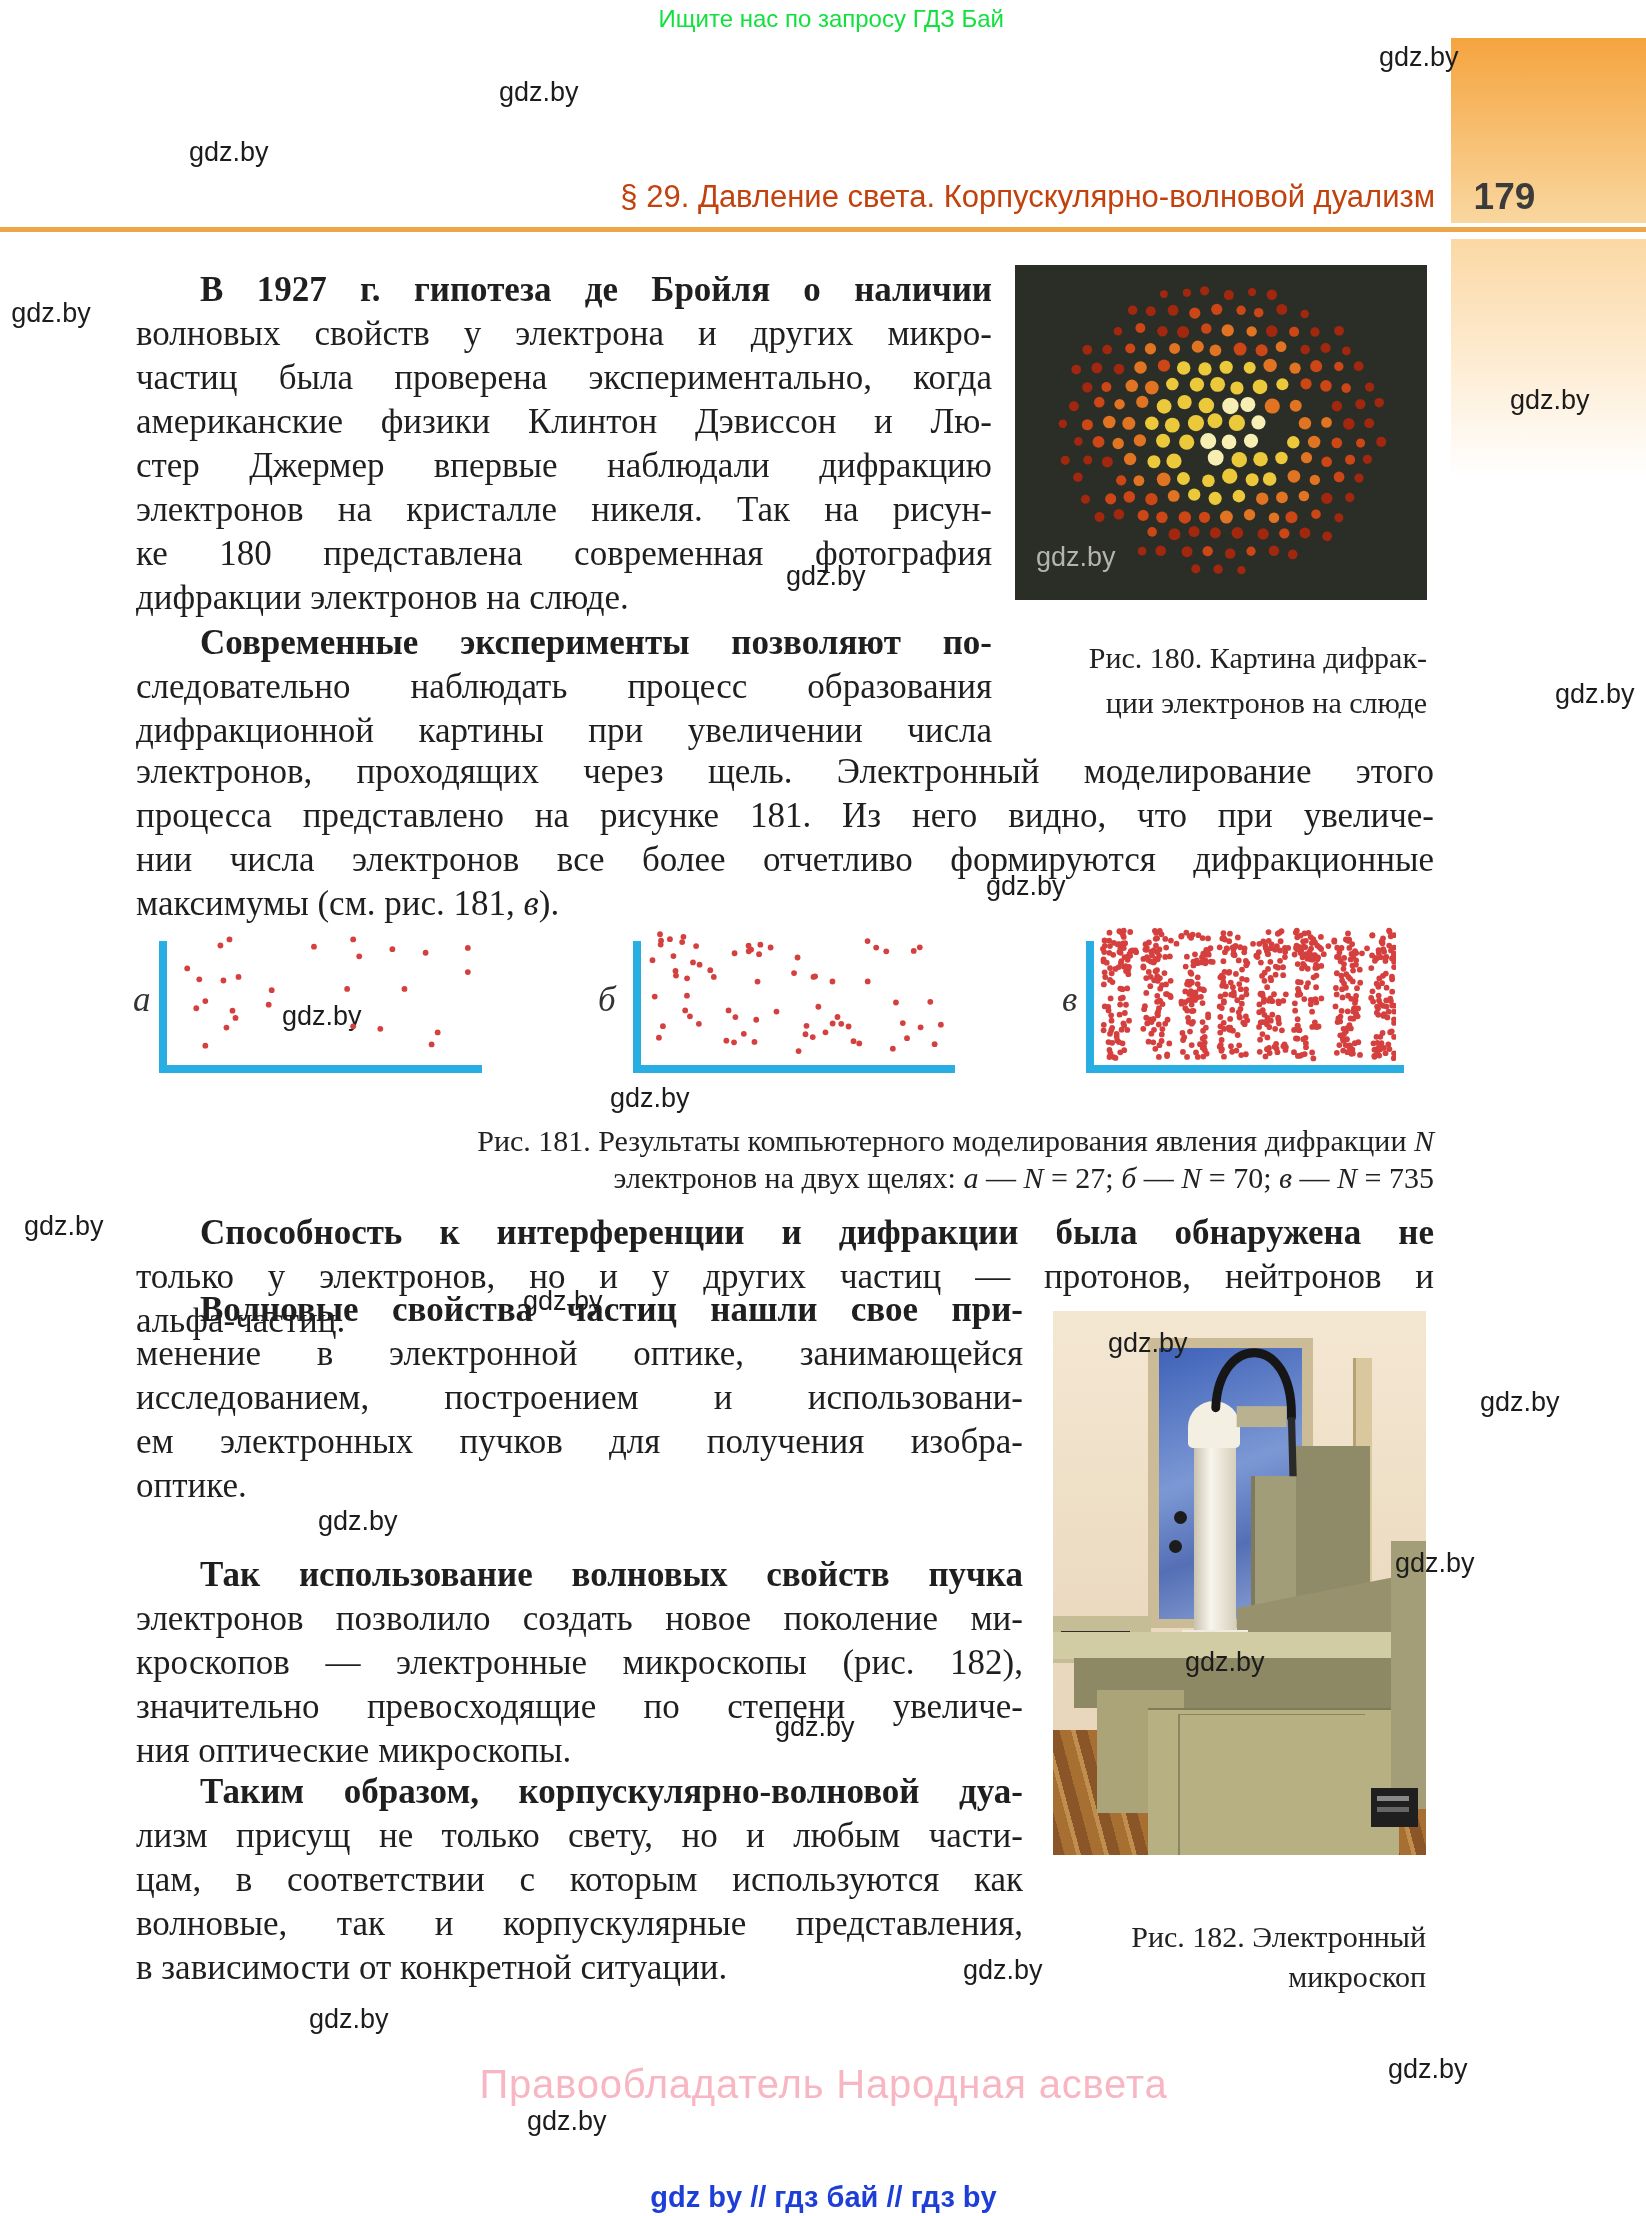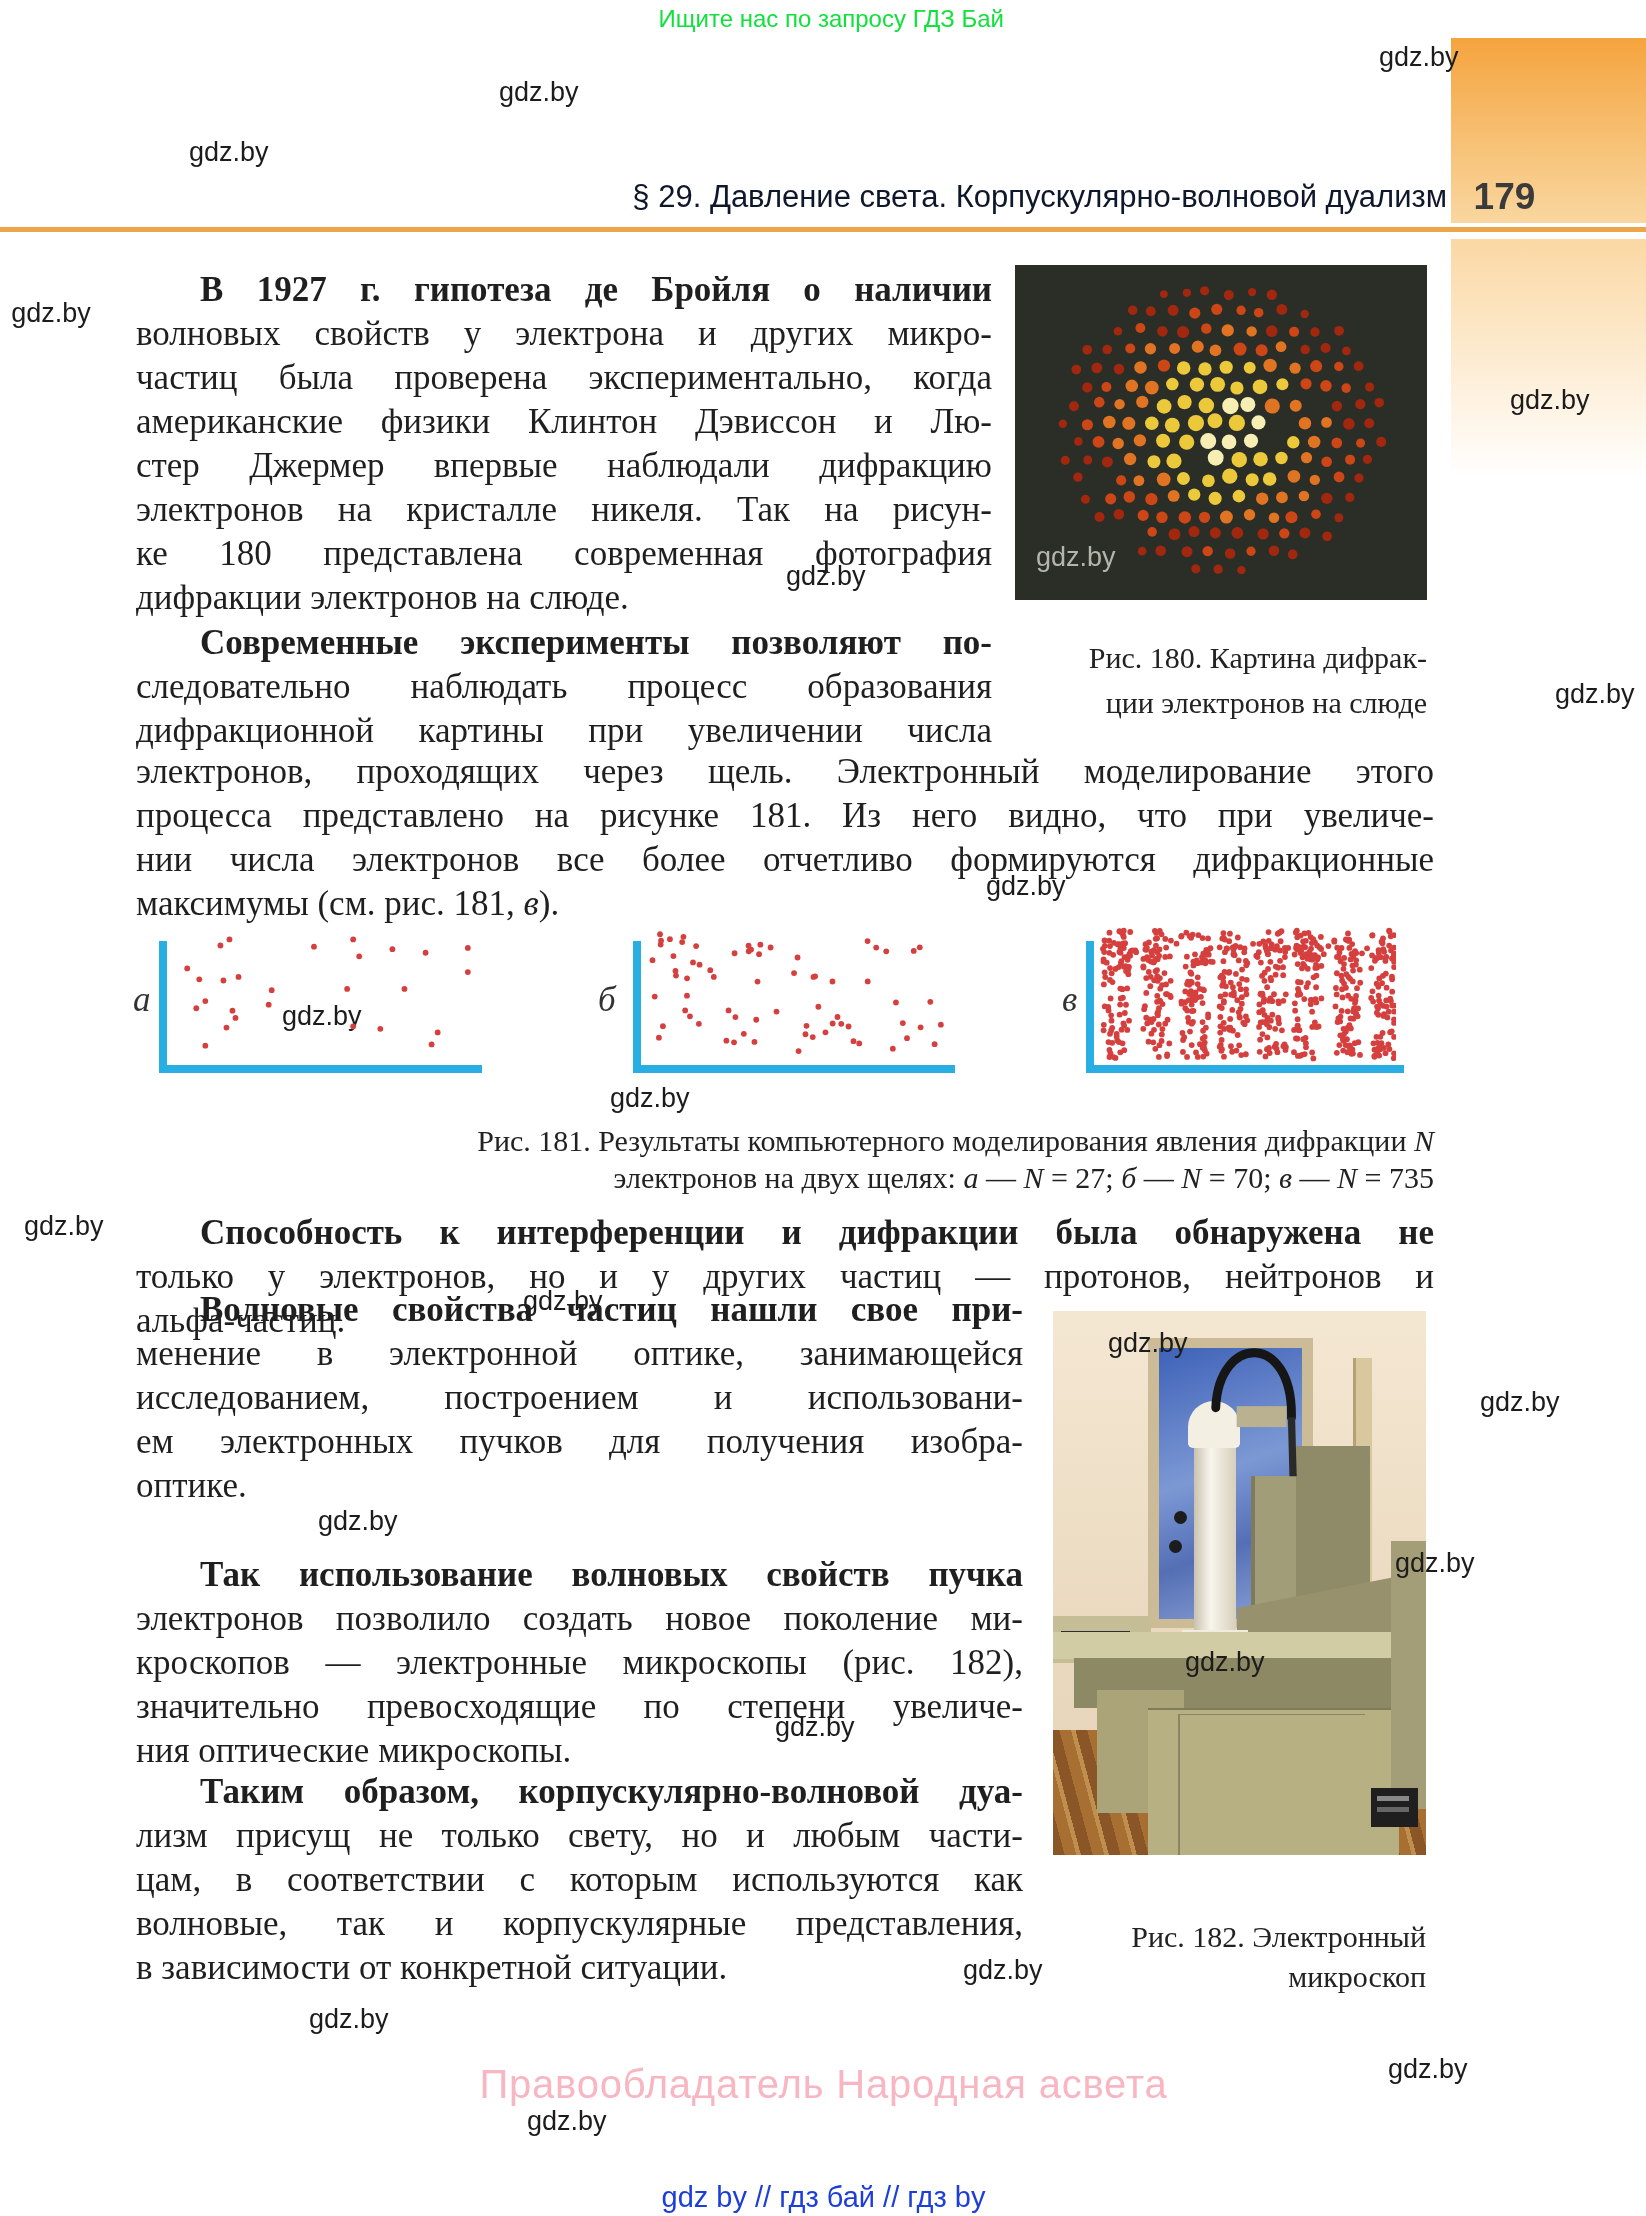--- a/index.html
+++ b/index.html
@@ -2,22 +2,22 @@
 <html style="font-size:13px"><head>
 <meta charset="utf-8">
 <style>
   html,body{margin:0;padding:0;background:#888;}
   .page{position:relative;width:1647px;height:2216px;background:#ffffff;overflow:hidden;
         font-family:"Liberation Serif",serif;color:#1f1f1f;}
   
   .banner{position:absolute;top:4.8px;left:50%;transform:translateX(0%);margin-left:-165px;
           font-family:"Liberation Sans",sans-serif;font-size:24px;white-space:nowrap;}
   
-  .title{position:absolute;top:179px;right:200px;font-family:"Liberation Sans",sans-serif;
-         font-size:31px;color:#0f172a;white-space:nowrap;}
+  .title{position:absolute;top:179px;right:212px;font-family:"Liberation Sans",sans-serif;
+         font-size:31px;color:#c2410c;white-space:nowrap;}
   .pagenum-box{position:absolute;left:1451px;top:38px;width:196px;height:185px;
          background:linear-gradient(to bottom,#f5a43e,#f9d7a0);}
   .pagenum{position:absolute;left:22.6px;bottom:4.8px;font-family:"Liberation Sans",sans-serif;
          font-weight:bold;font-size:37px;color:#3b3b3b;}
   .rule{position:absolute;left:0;top:227px;width:1647px;height:4.8px;background:#eba64a;}
   .fade-box{position:absolute;left:1451px;top:239px;width:196px;height:239px;
          background:linear-gradient(to bottom,#fbd8a4,#ffffff);}
   
   .wm{position:absolute;font-family:"Liberation Sans",sans-serif;font-size:27px;color:#1c1c1c;white-space:nowrap;}
   .wm.light{color:#b4b4ac;}
@@ -313,21 +313,21 @@
       <path d="M 296,132 L 298,205" fill="none" stroke="#2a2a2a" stroke-width="9"></path>
       <rect x="228" y="118" width="62" height="26" fill="#b9b18f"></rect>
     </svg>
   </div>
   <div class="caption cap182">
       <div class="capline">Рис. 182. Электронный</div>
       <div class="capline">микроскоп</div>
     </div>
 
   <div class="copyright" style="color: rgb(248, 182, 194);">Правообладатель Народная асвета</div>
-  <div class="links" style="color: rgb(30, 62, 216);">gdz by  //  гдз бай  //  гдз by</div>
+  <div class="links" style="color: rgb(30, 62, 216); font-weight: bold;">gdz by  //  гдз бай  //  гдз by</div>
 
 <span class="wm" style="left: 499px; top: 77px;">gdz.by</span>
     <span class="wm" style="left: 189px; top: 137px;">gdz.by</span>
     <span class="wm" style="left: 1379px; top: 42px;">gdz.by</span>
     <span class="wm" style="left: 11.3px; top: 298px;">gdz.by</span>
     <span class="wm" style="left: 1510px; top: 385px;">gdz.by</span>
     <span class="wm light" style="left: 1036px; top: 542px;">gdz.by</span>
     <span class="wm" style="left: 786px; top: 561px;">gdz.by</span>
     <span class="wm" style="left: 1555px; top: 679px;">gdz.by</span>
     <span class="wm" style="left: 986px; top: 871px;">gdz.by</span>

